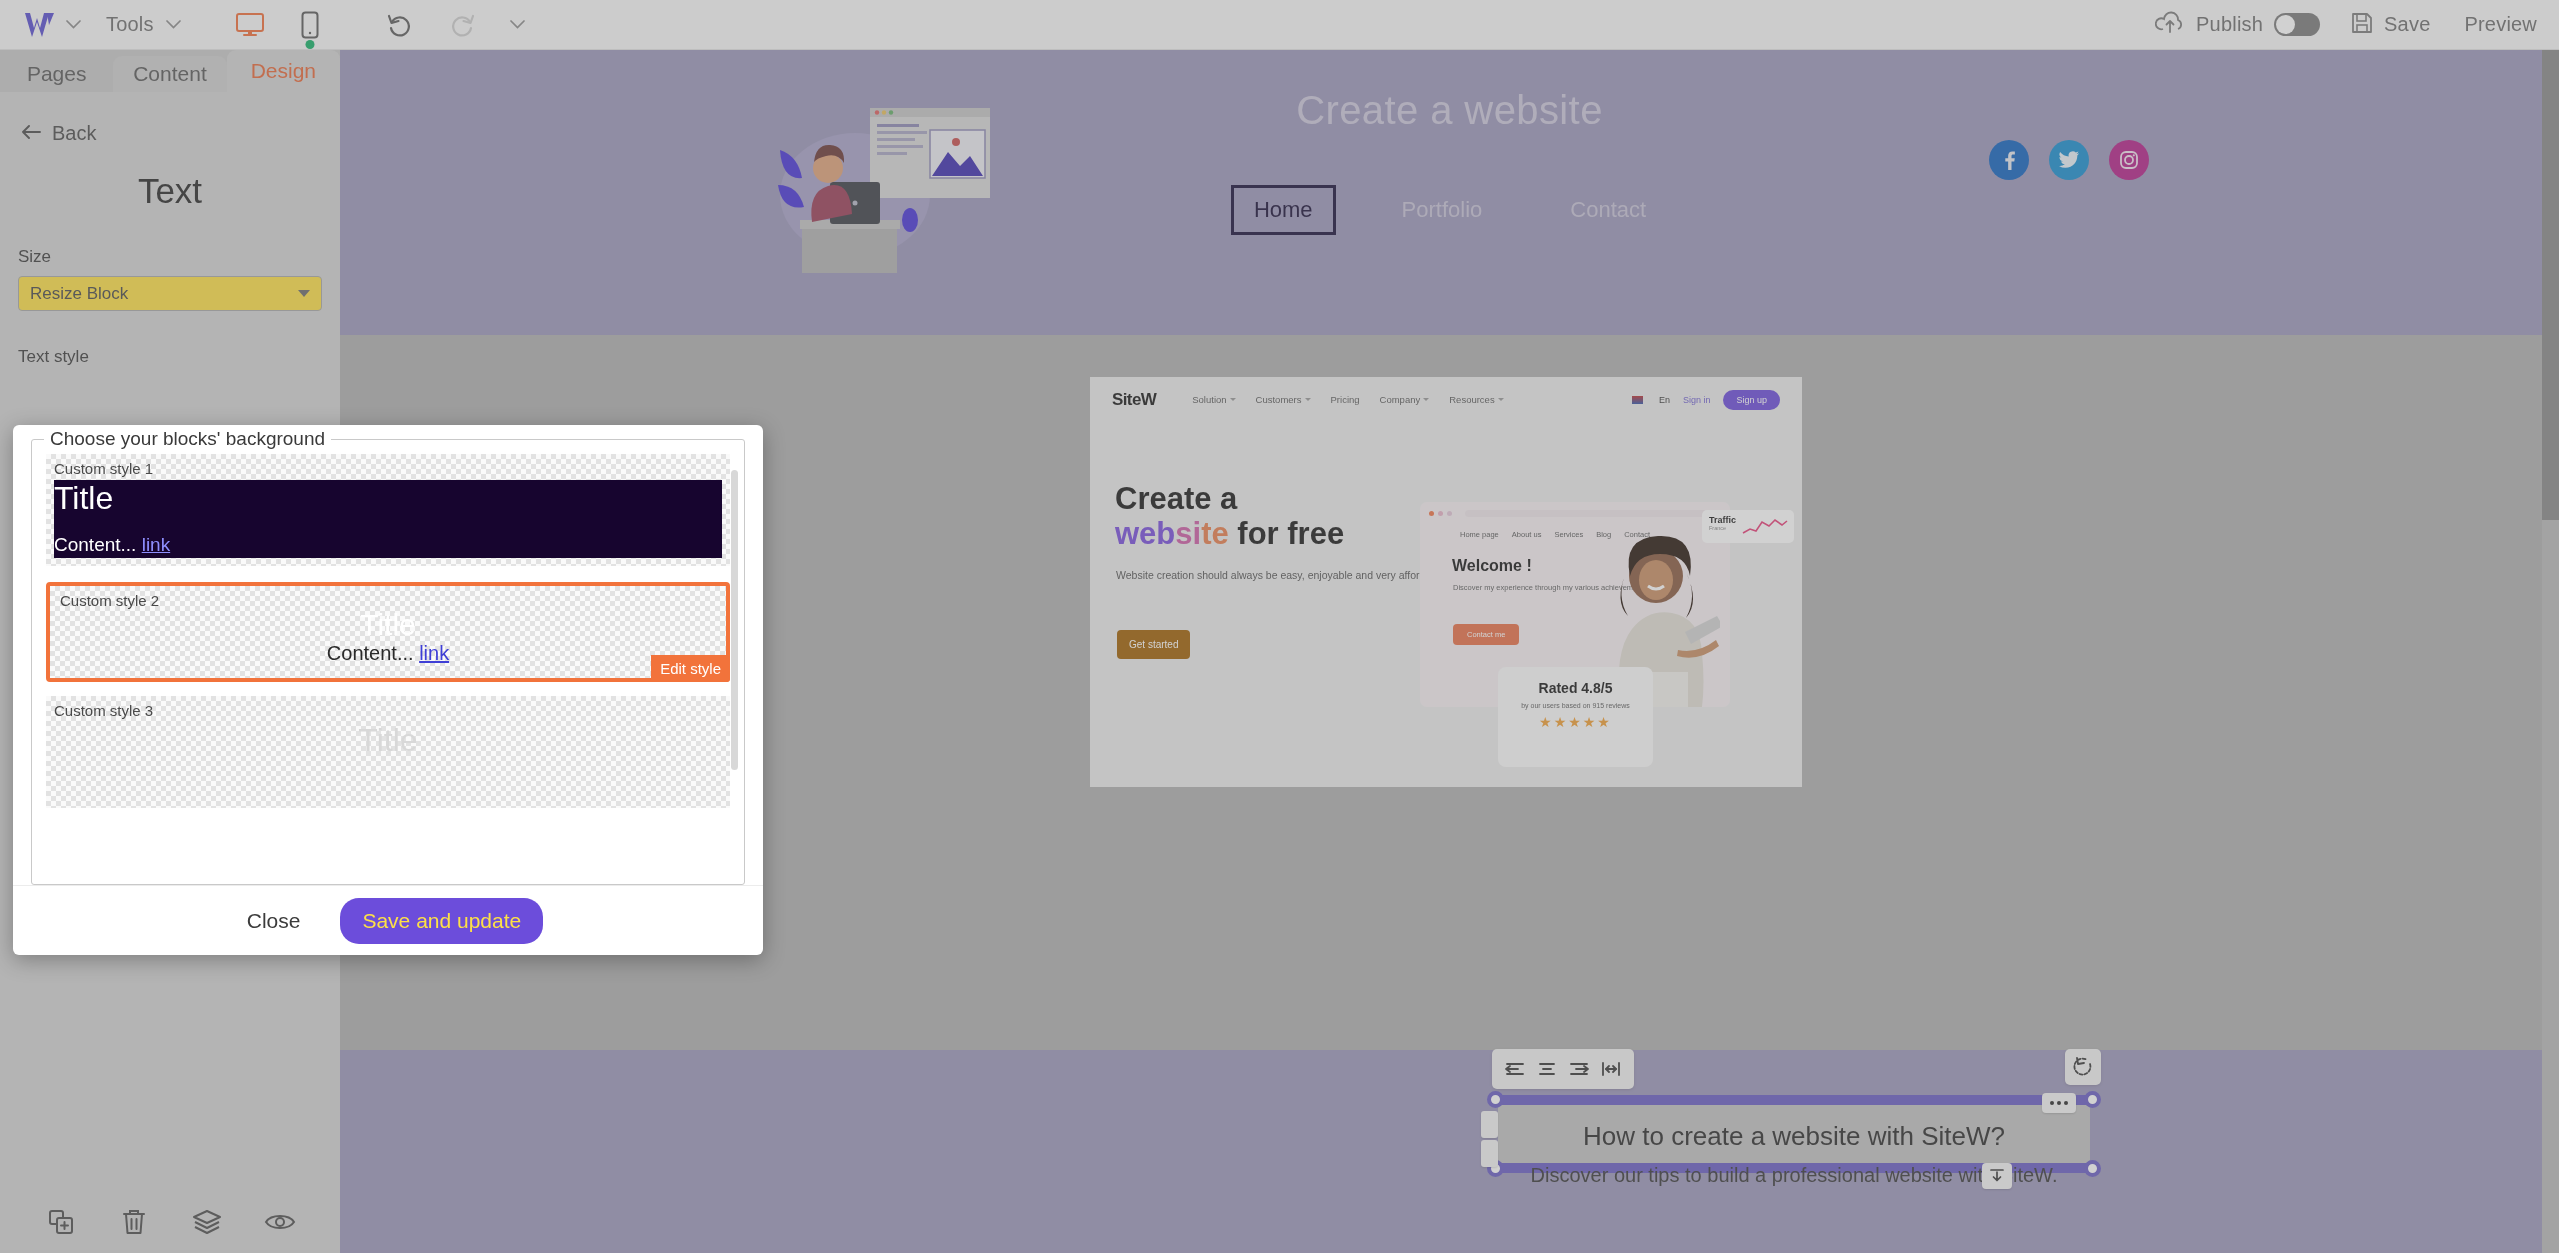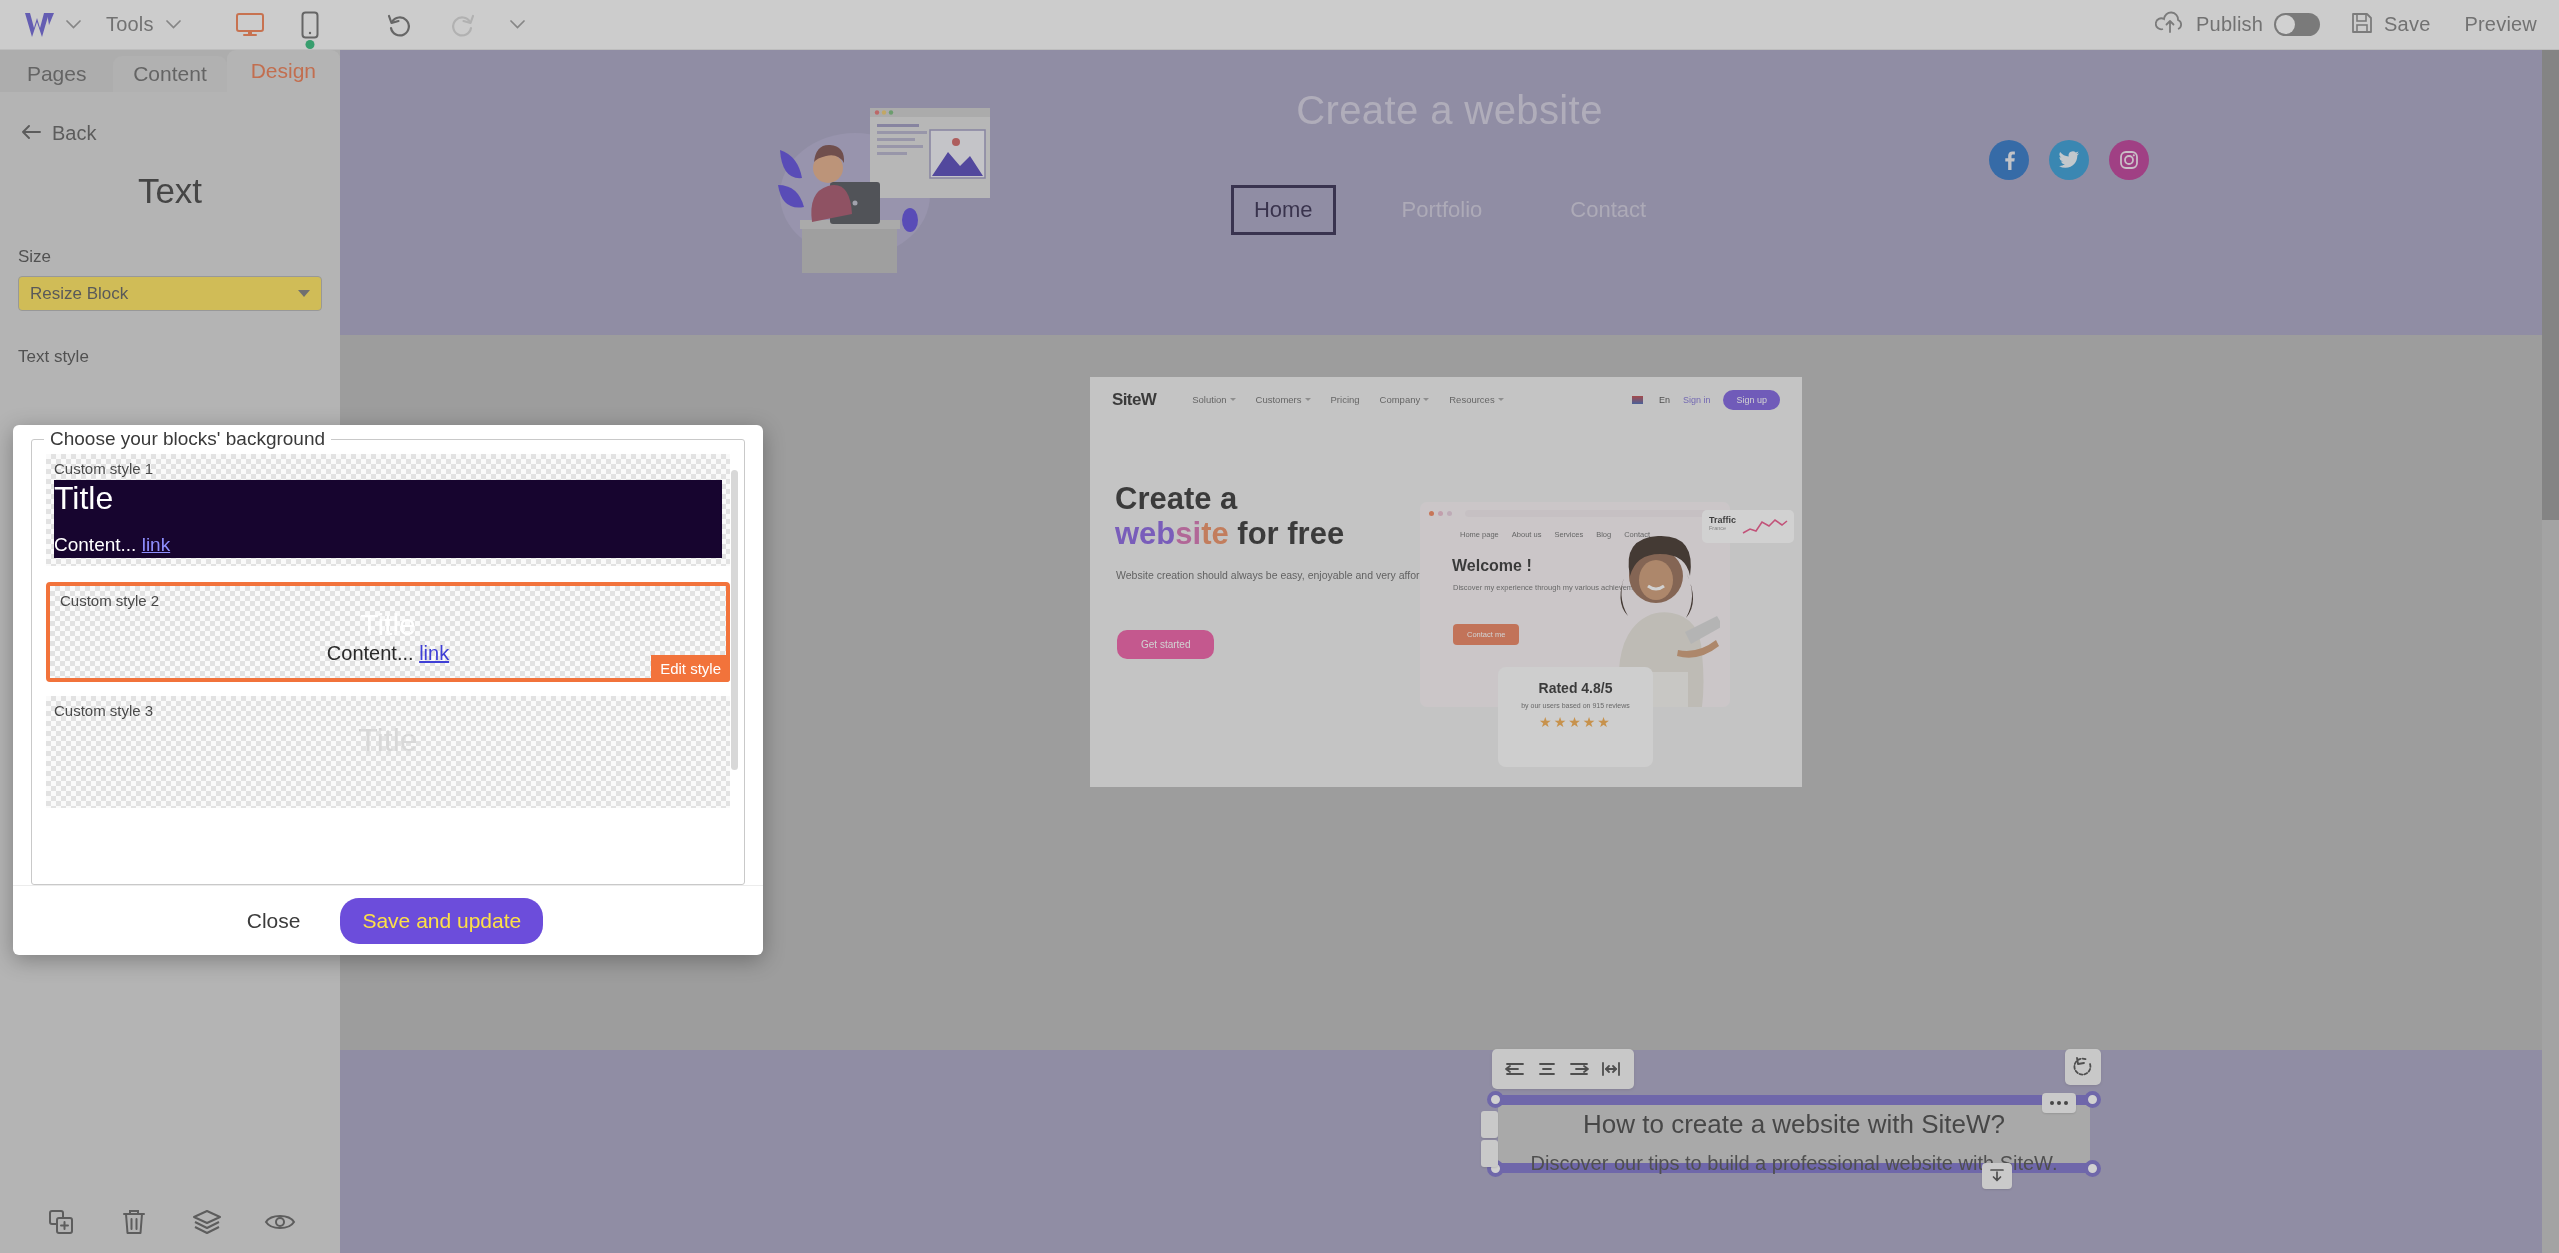--- a/index.html
+++ b/index.html
@@ -102,21 +102,21 @@
   .si-mi { font-size: 9.5px; color: #5b5b5b; display: flex; align-items: center; gap: 3px; }
   .mini-caret { width:0;height:0;border-left:3px solid transparent;border-right:3px solid transparent;border-top:3.5px solid #9a9a9a; }
   .si-right { margin-left: auto; display: flex; align-items: center; gap: 13px; }
   .si-en { font-size: 9px; color: #3a3a3a; display:flex; align-items:center; gap:16px; }
   .flagsq { width: 11px; height: 8px; background: linear-gradient(#b33,#3355aa); }
   .si-signin { font-size: 9px; color: #6f5fd0; }
   .si-signup { font-size: 9px; color: #fff; background: #6c4ddb; border-radius: 11px; padding: 5px 13px; }
   .si-h1 { position: absolute; left: 25px; top: 105px; font-size: 31px; font-weight: bold; color: #1c1c1c; line-height: 1.12; }
   .si-h1 .w1 { color: #7a4fdd; } .si-h1 .w2 { color: #cf5fa8; } .si-h1 .w3 { color: #e8804f; }
   .si-p { position: absolute; left: 26px; top: 190px; font-size: 10.5px; color: #555; line-height: 1.65; }
-  .si-btn { position: absolute; left: 27px; top: 253px; background: #ec4899; color: #fff; font-size: 10px; border-radius: 10px; padding: 9px 24px; }
+  .si-btn { position: absolute; left: 27px; top: 253px; background: #a16207; color: #fff; font-size: 10px; border-radius: 4px; padding: 9px 12px; }
   .si-browser { position: absolute; left: 330px; top: 125px; width: 310px; height: 205px; background: #f6eff2; border-radius: 7px; overflow:hidden; }
   .si-bbar { height: 22px; display: flex; align-items: center; padding: 0 9px; gap: 4px; }
   .dotr { width:5px;height:5px;border-radius:50%; }
   .si-url { margin-left: 9px; height: 7px; flex:1; background: #efe6ea; border-radius: 4px; }
   .si-bnav { display: flex; gap: 13px; padding: 6px 14px 0 40px; }
   .si-bn { font-size: 7.5px; color: #5a5a5a; }
   .si-welcome { position: absolute; left: 32px; top: 55px; font-size: 16px; font-weight: bold; color: #1a1a1a; }
   .si-wsub { position: absolute; left: 33px; top: 80px; font-size: 7.5px; color: #606060; line-height: 1.7; }
   .si-cbtn { position: absolute; left: 33px; top: 122px; background: #e8714a; color: #fff; font-size: 7.5px; border-radius: 4px; padding: 6px 14px; }
   .si-woman { position: absolute; right: 10px; bottom: 0; width: 130px; height: 175px; }
@@ -153,21 +153,21 @@
     border-radius: 4px; display:flex; align-items:center; justify-content:center; gap: 3px;
     box-shadow: 0 1px 2px rgba(0,0,0,.15);
   }
   .dots-btn i { width: 4px; height: 4px; border-radius: 50%; background: #2e2e2e; display:block; }
   .below-btn {
     position: absolute; left: 50%; margin-left: 188px; bottom: -16px; width: 30px; height: 26px;
     background: #f4f4f4; border-radius: 4px; display:flex; align-items:center; justify-content:center;
     box-shadow: 0 1px 2px rgba(0,0,0,.15);
   }
   .block-txt { position: absolute; left: 8px; right: 8px; top: 10px; bottom: 10px; background: #c3c3c3; text-align: center; }
-  .bt-h { font-size: 26px; color: #2e2e2e; padding-top: 4px; }
+  .bt-h { font-size: 26px; color: #2e2e2e; padding-top: 16px; }
   .bt-p { font-size: 20px; color: #3a3a3a; padding-top: 12px; }
   .band-bottom { position: absolute; left: 0; top: 1000px; width: 100%; height: 253px; background: #9d98bb; }
 
   
   #cv-scroll { position: absolute; right: 0; top: 50px; width: 17px; height: 1203px; background: #b9b9b9; z-index: 21; }
   #cv-thumb { position: absolute; top: 0; left: 0; width: 17px; height: 470px; background: #8a8a8a; }
 
   
   #dim { position: absolute; inset: 0; background: rgba(120,120,120,.34); z-index: 60; }
 

